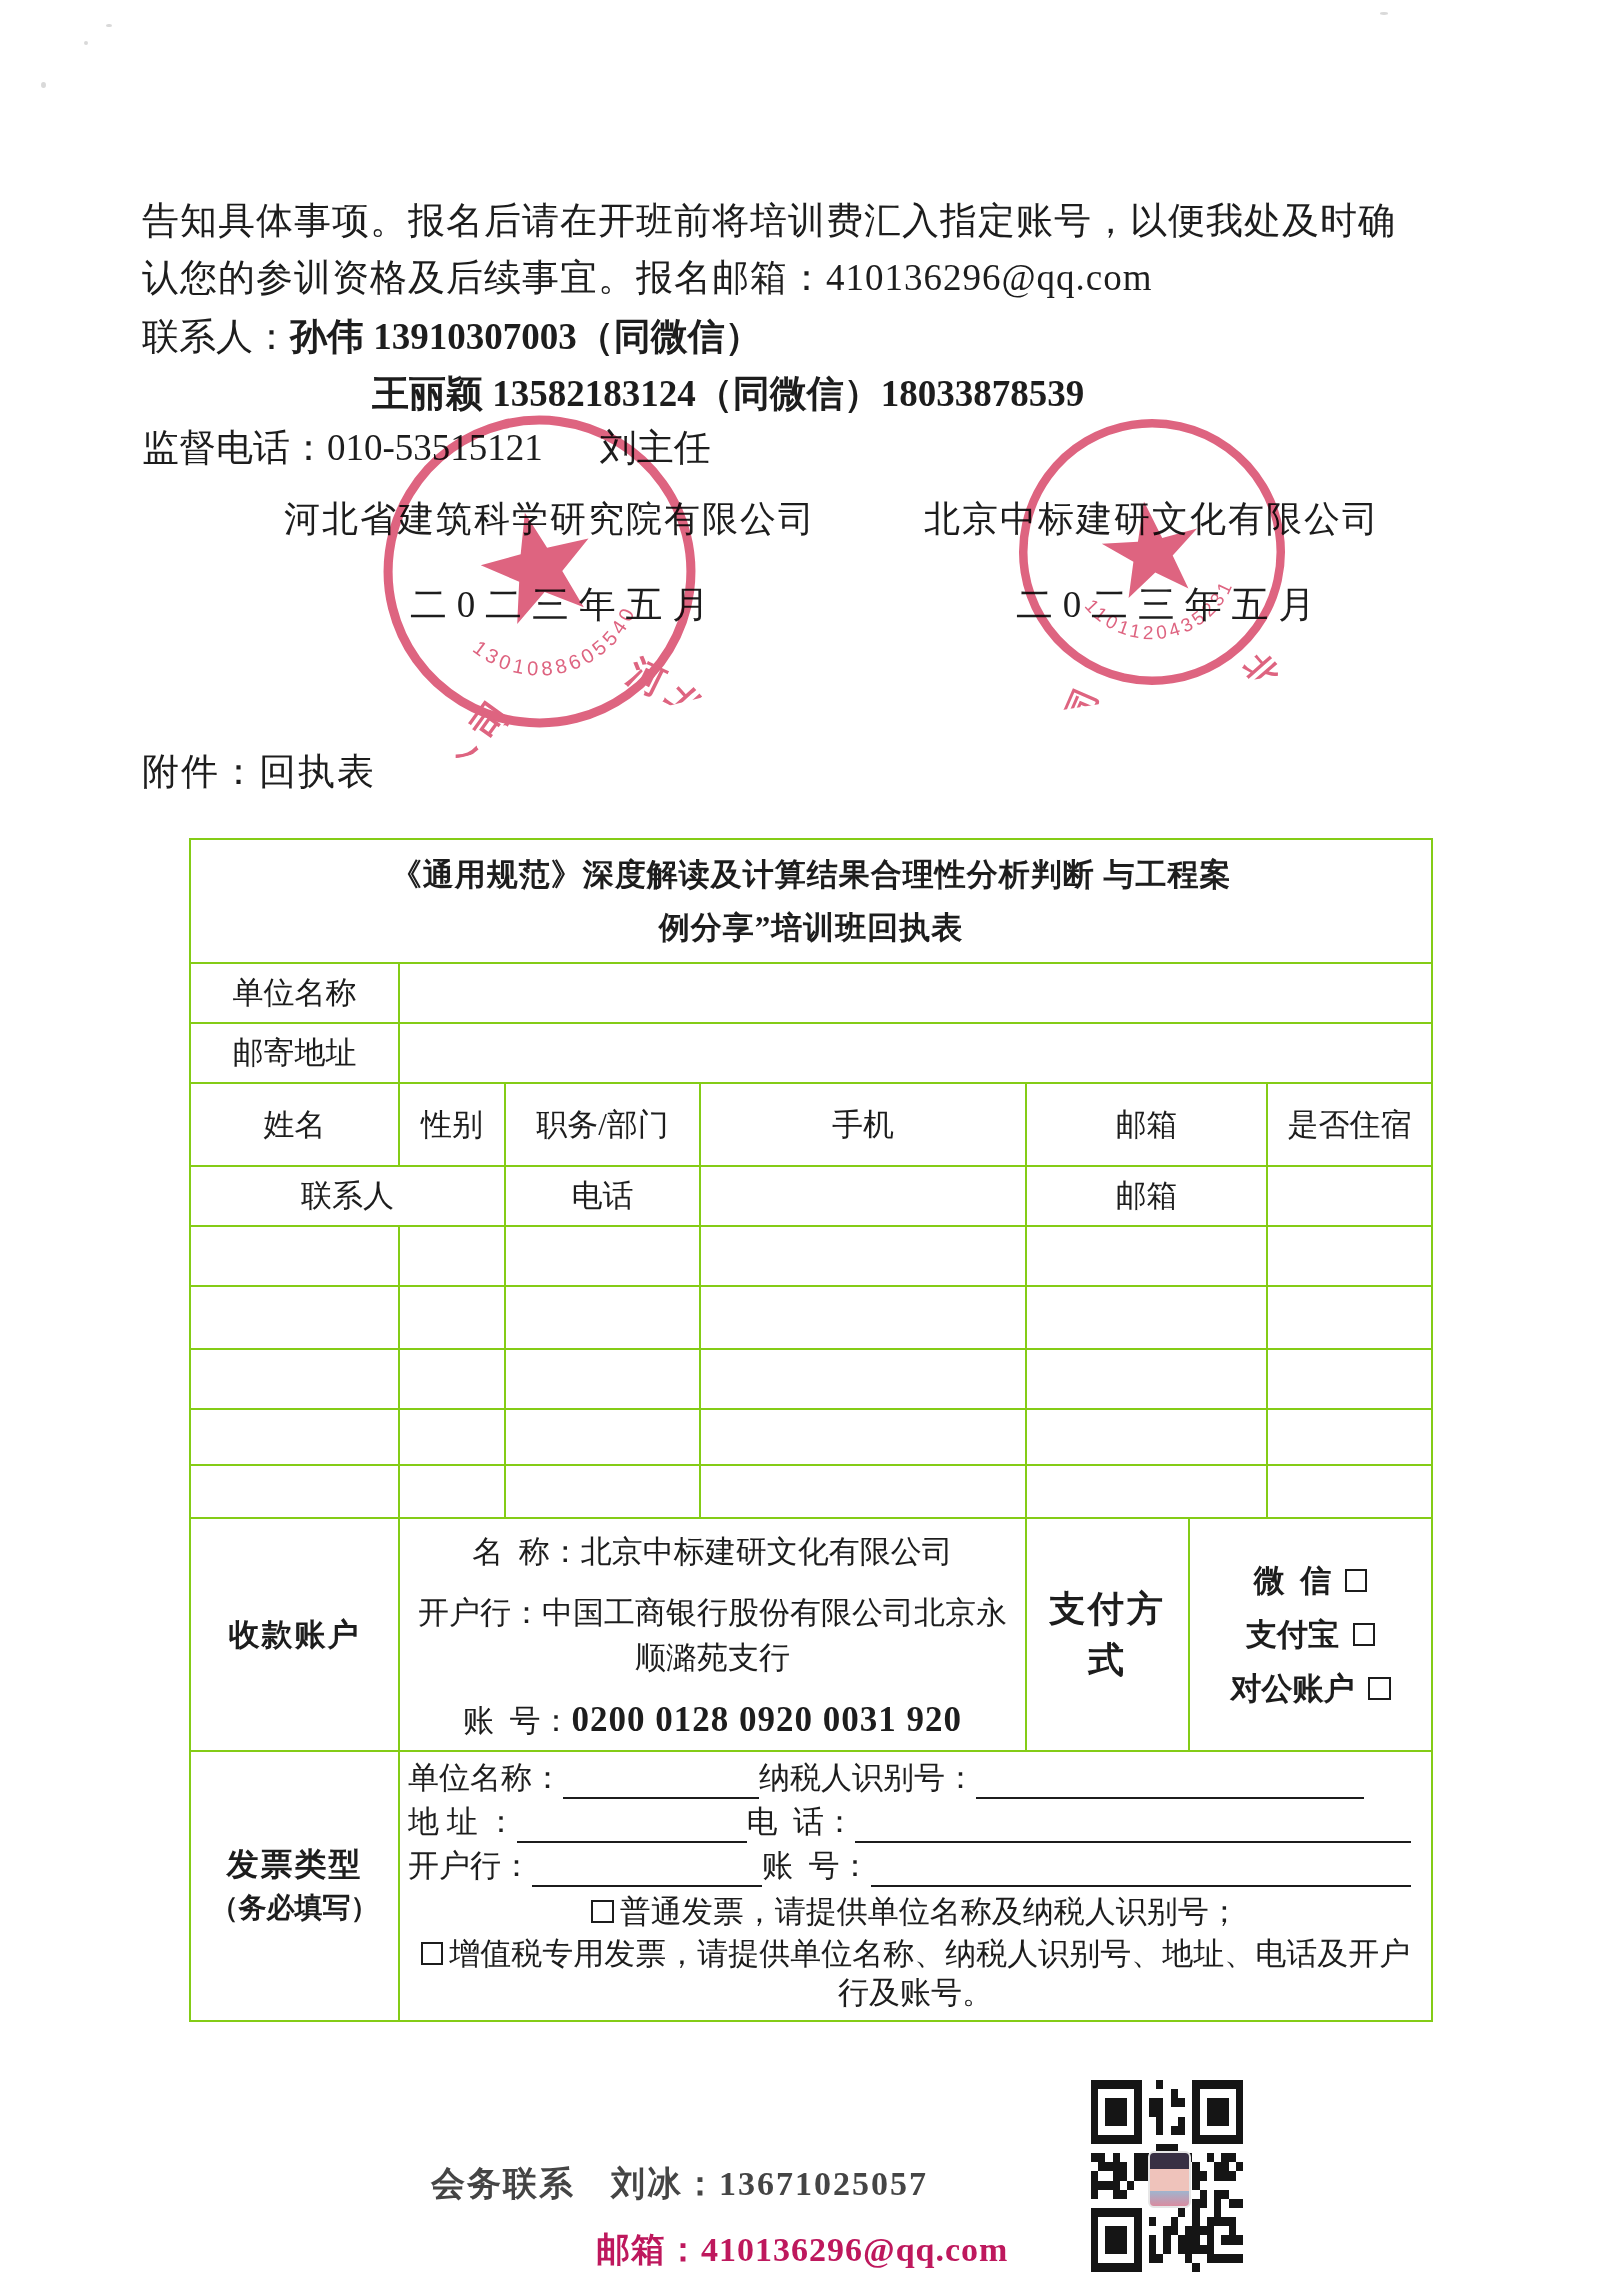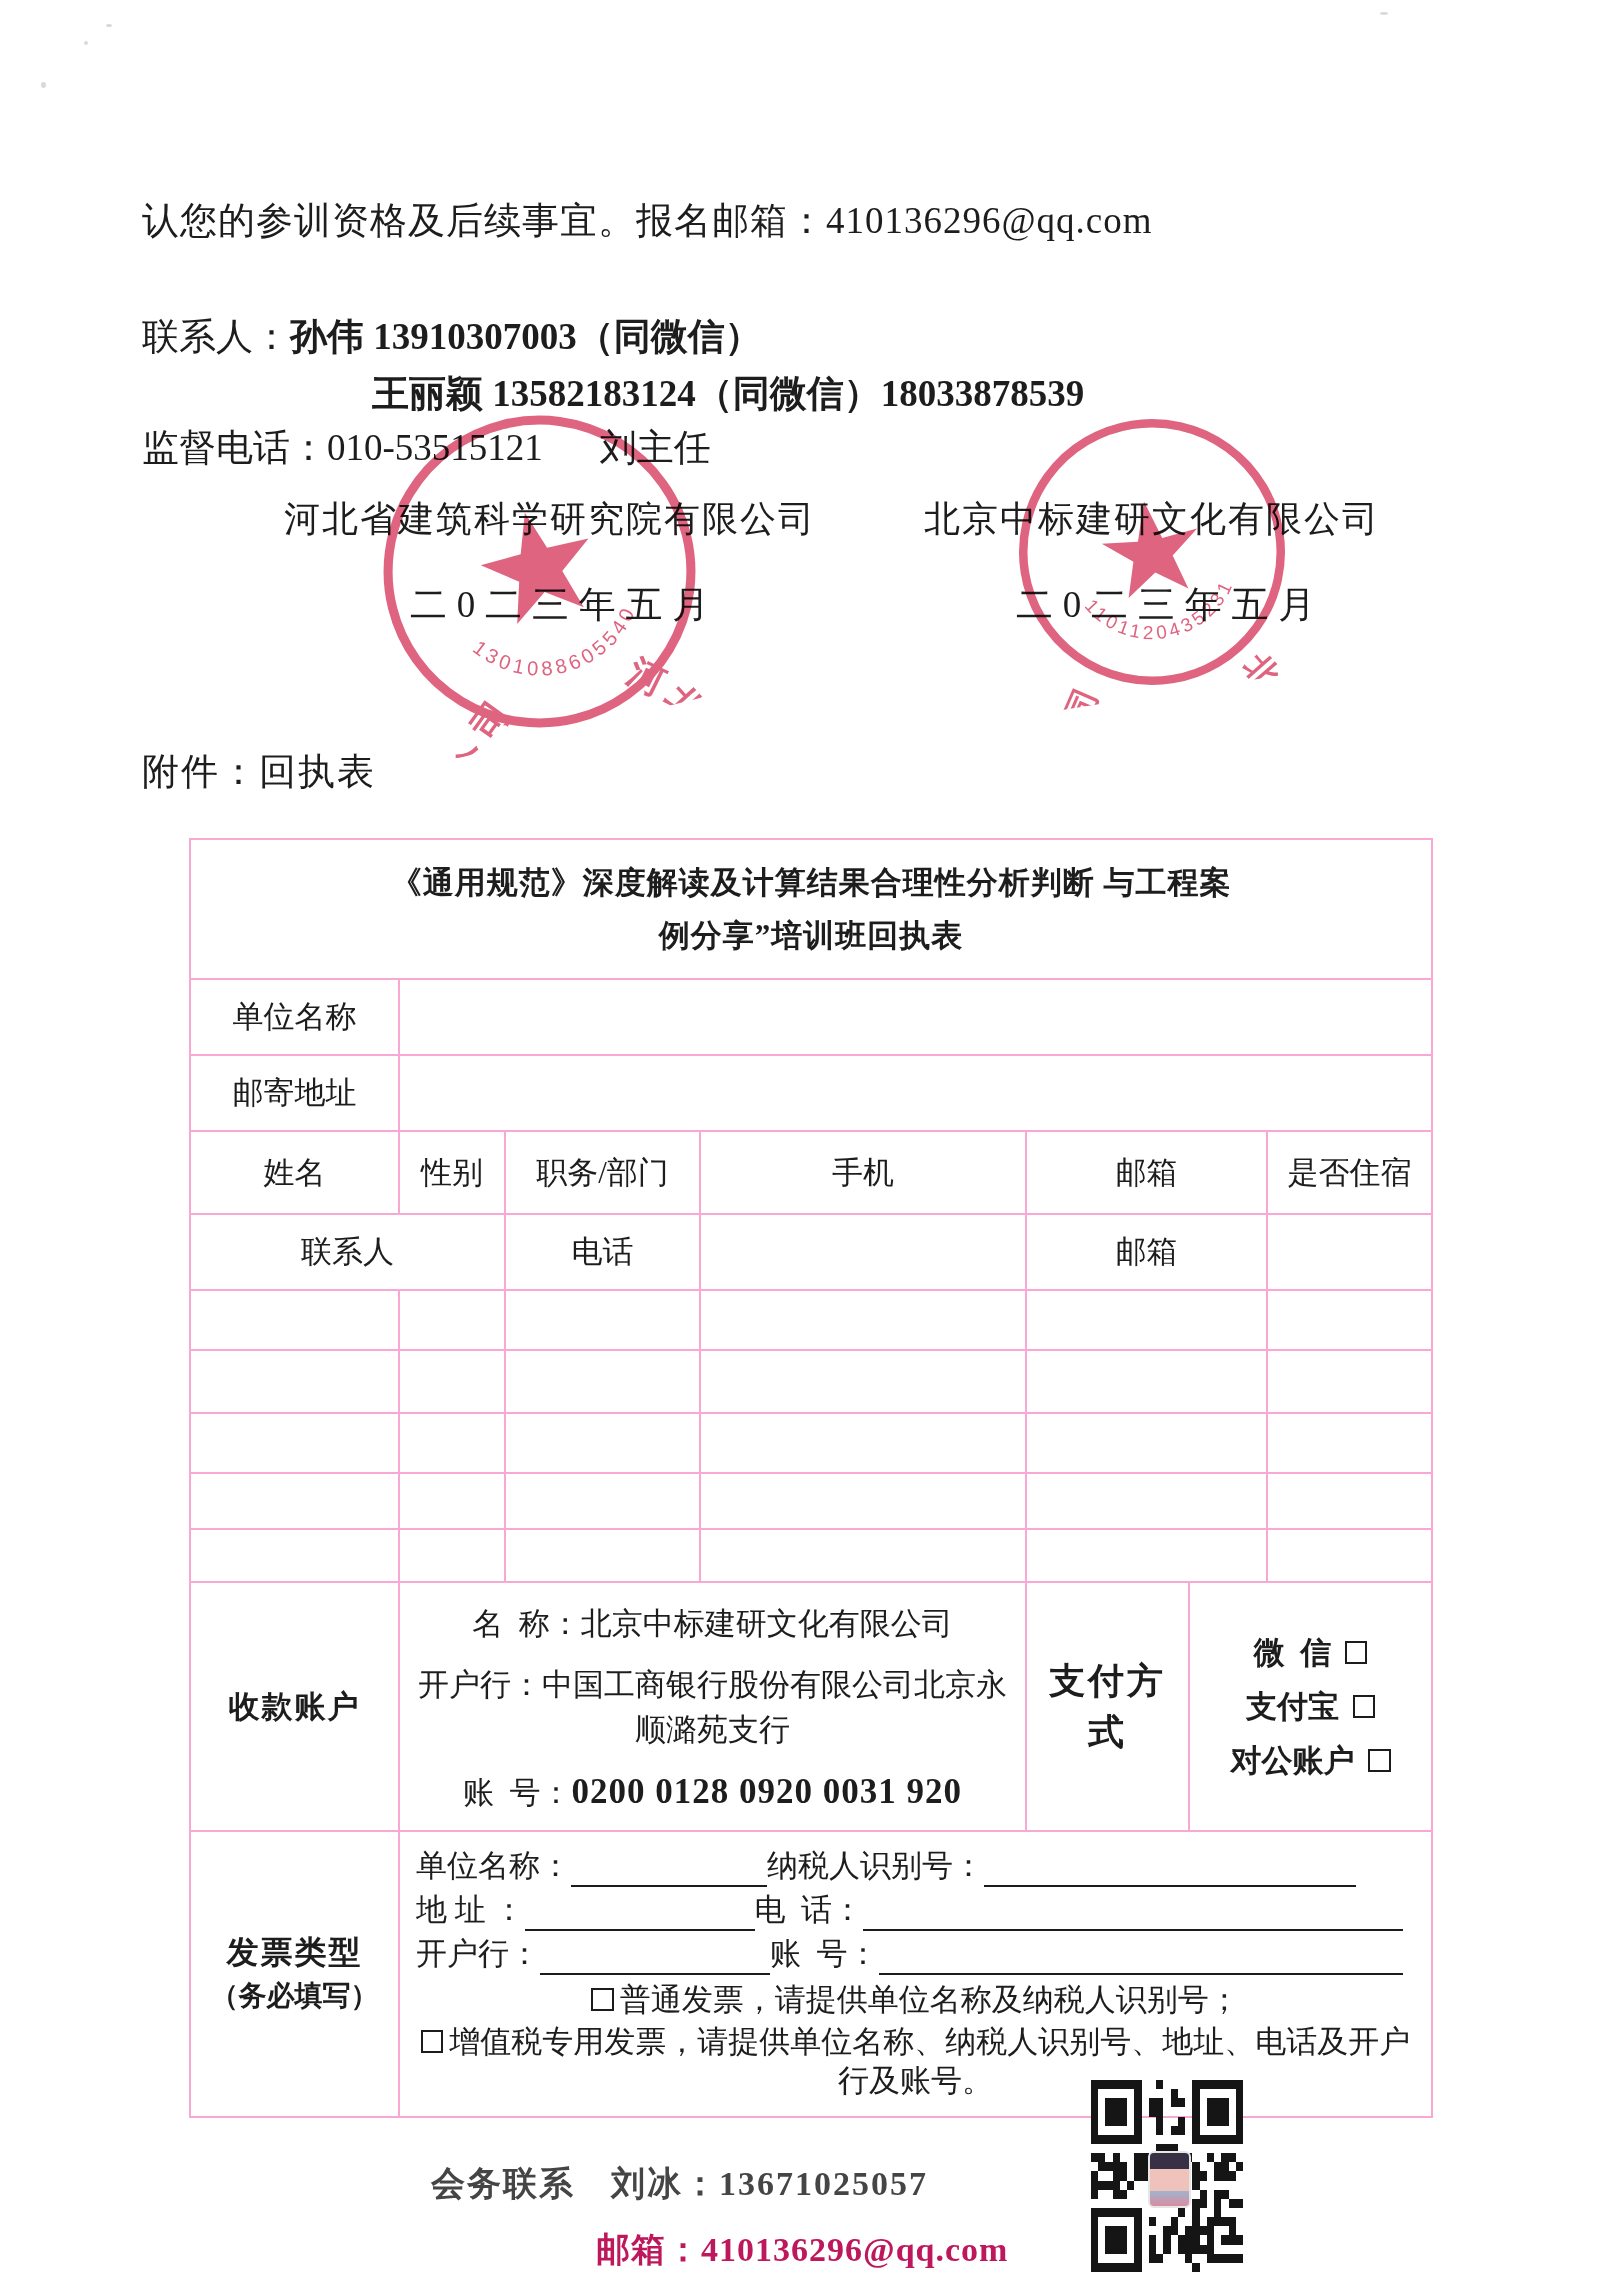--- a/index.html
+++ b/index.html
@@ -33,22 +33,22 @@
   .num-text{font-family:"Liberation Sans",sans-serif; font-size:20px; letter-spacing:4px;}
   
   .attachment{left:142px; top:747px; font-size:37px; letter-spacing:2px;}
   
   table.form-table{
     position:absolute; left:189px; top:838px; width:1242px;
     border-collapse:collapse; table-layout:fixed;
     border:2.9px solid #141414;
   }
   table.form-table td{
-    border:2px solid #f9a8d4; vertical-align:middle; text-align:center;
-    font-size:31px; padding:16px; overflow:hidden;
+    border:2px solid #84cc16; vertical-align:middle; text-align:center;
+    font-size:31px; padding:8px; overflow:hidden;
   }
   td.title-cell{font-size:41px; font-weight:700; line-height:53px; letter-spacing:1px; padding:3.9px 9.8px;}
   td.left-label{font-size:31px;}
   td.bold-label{font-weight:700; font-size:34px; letter-spacing:2px;}
   
   td.pay-detail{text-align:left; padding:9.8px 13.7px 7.8px 19.6px; font-size:33px;}
   .pay-line1{margin-top:3.9px;}
   .pay-line2{margin-top:17.6px; line-height:45px;}
   .pay-line3{margin-top:19.6px;}
   .acct-num{font-weight:700; font-size:35px; letter-spacing:1px;}
@@ -80,20 +80,21 @@
 <body>
 
 <div class="page">
 
   <div class="speck" style="left:106px;top:23.5px;width:5.9px;height:3.9px;"></div>
   <div class="speck" style="left:84px;top:41px;width:3.9px;height:3.9px;"></div>
   <div class="speck" style="left:41px;top:82px;width:4.9px;height:5.9px;"></div>
   <div class="speck" style="left:1380px;top:11.8px;width:7.8px;height:2.9px;"></div>
 
   <div class="abs intro">
+    <div>告知具体事项。报名后请在开班前将培训费汇入指定账号，以便我处及时确</div>
     <div>认您的参训资格及后续事宜。报名邮箱：410136296@qq.com</div>
   </div>
 
   <div class="abs contact-line1">
     <span>联系人：</span><span class="b">孙伟 13910307003（同微信）</span>
   </div>
   <div class="abs contact-line2 b">王丽颖 13582183124（同微信）18033878539</div>
   <div class="abs supervision">
     <span>监督电话：</span><span>010-53515121</span><span class="sup-name">刘主任</span>
   </div>

